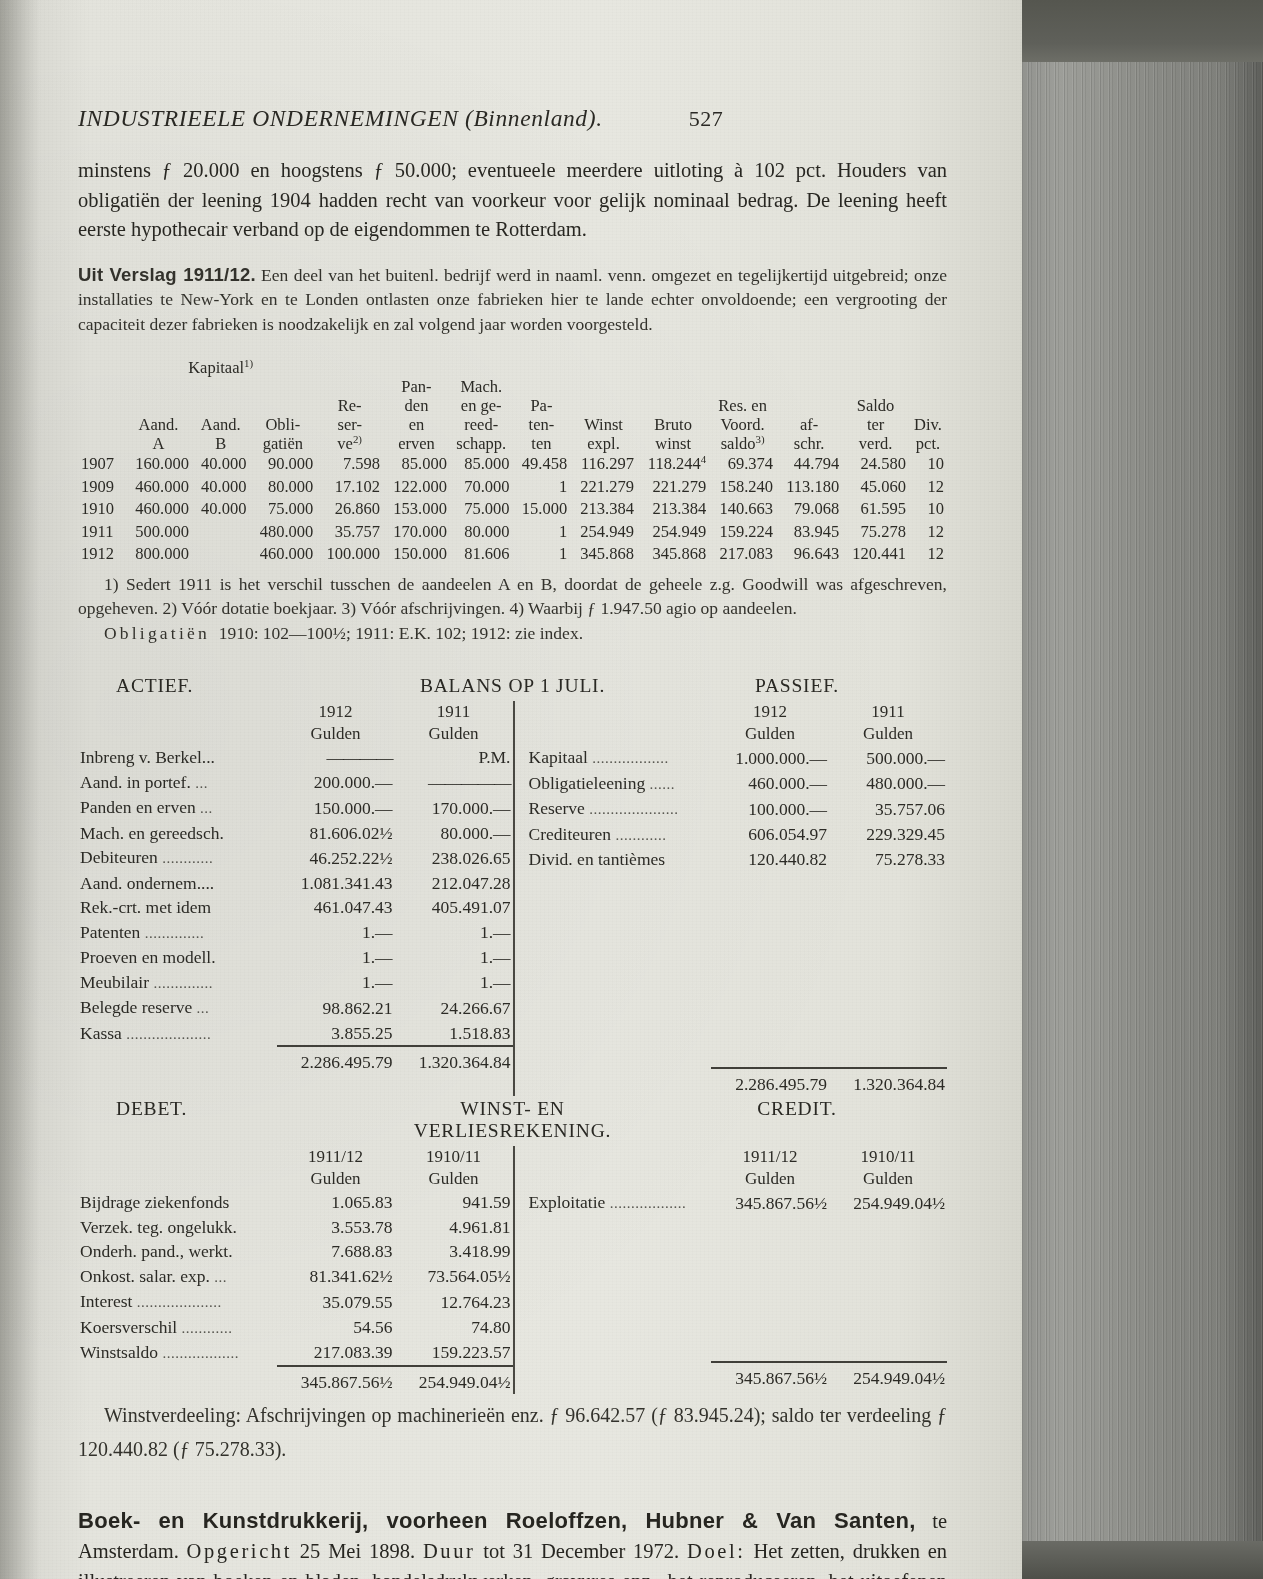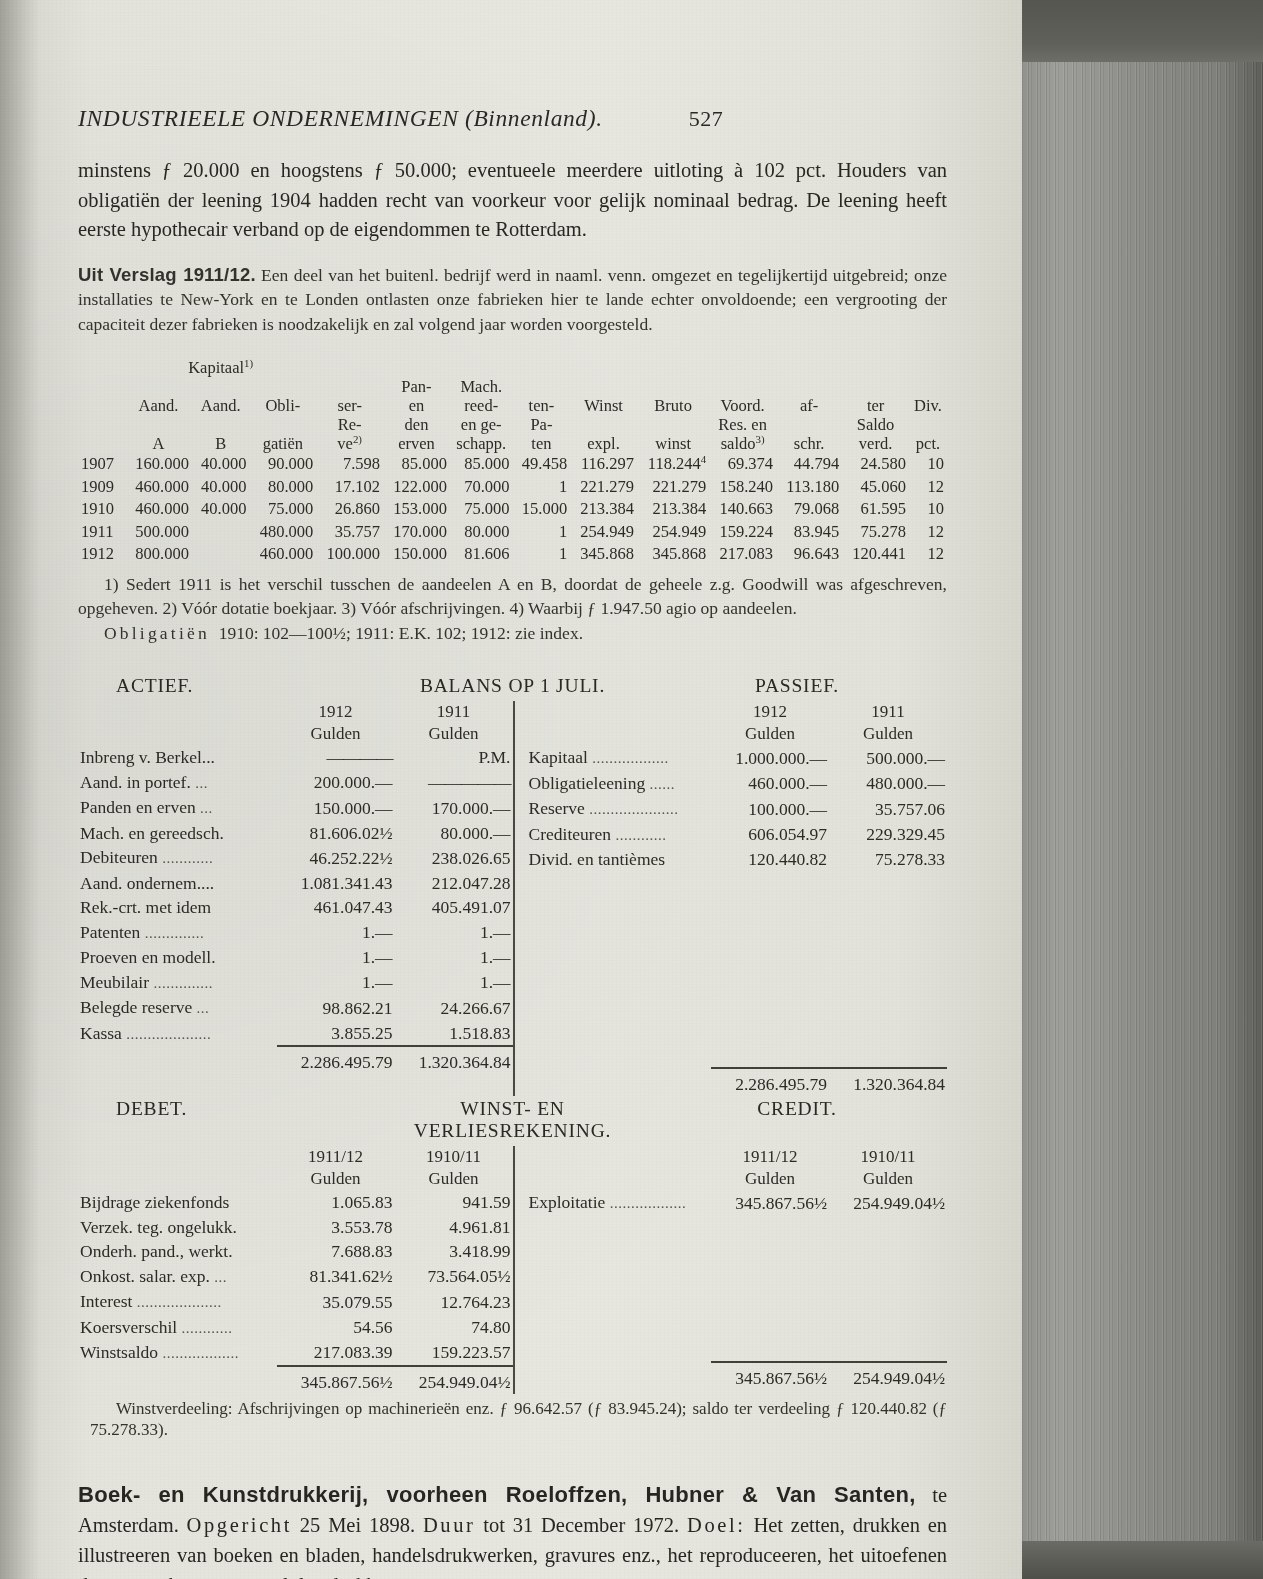--- a/index.html
+++ b/index.html
@@ -119,21 +119,21 @@
     font-weight:normal; text-align:center; font-size:17px; line-height:22px; padding:0 2px;
   }
   table.fin td { line-height:24.5px; padding:0 2px; white-space:nowrap; }
   table.fin td.label { width:auto; }
   table.fin td.v { text-align:right; width:118px; }
   .dots { letter-spacing:.5px; color:#56554e; font-size:15px; }
   .dash { letter-spacing:-1px; }
   .rule-cell { border-top:2px solid #41403a; height:4px; padding:0 !important; }
   .tot td { padding-top:3px; }
 
-  .winstverd { margin-top:4px; font-size:17px; line-height:21px; color:#33322c; text-align:justify;margin-left:12px; }
+  .winstverd { margin-top:4px; font-size:20px; line-height:34px; color:#33322c; text-align:justify; }
 
   
   .company { margin-top: 40px; font-size:20.5px; line-height:30px; text-align:justify; color:#272621; }
   .company .name { font-family:"Liberation Sans",sans-serif; font-weight:bold; font-size:22px; letter-spacing:.3px; }
   .tracked { letter-spacing:2.6px; }
 </style>
 </head>
 <body>
 
 <div id="book-edge"></div>
@@ -172,53 +172,53 @@
               <th class="hdr-c"></th>
               <th class="hdr-c"></th>
               <th class="hdr-c">Pan-</th>
               <th class="hdr-c">Mach.</th>
               <th class="hdr-c"></th>
               <th class="hdr-c"></th>
               <th class="hdr-c"></th>
               <th class="hdr-c"></th>
               <th class="hdr-c"></th>
               <th class="hdr-c"></th>
+              <th class="hdr-c"></th>
+            </tr>
+          <tr id="hdr-l2">
+              <th class="yr"></th>
+              <th class="hdr-c"></th>
+              <th class="hdr-c"></th>
+              <th class="hdr-c"></th>
+              <th class="hdr-c">Re-</th>
+              <th class="hdr-c">den</th>
+              <th class="hdr-c">en ge-</th>
+              <th class="hdr-c">Pa-</th>
+              <th class="hdr-c"></th>
+              <th class="hdr-c"></th>
+              <th class="hdr-c">Res. en</th>
+              <th class="hdr-c"></th>
+              <th class="hdr-c">Saldo</th>
               <th class="hdr-c"></th>
             </tr>
           <tr id="hdr-l3">
               <th class="yr"></th>
               <th class="hdr-c">Aand.</th>
               <th class="hdr-c">Aand.</th>
               <th class="hdr-c">Obli-</th>
               <th class="hdr-c">ser-</th>
               <th class="hdr-c">en</th>
               <th class="hdr-c">reed-</th>
               <th class="hdr-c">ten-</th>
               <th class="hdr-c">Winst</th>
               <th class="hdr-c">Bruto</th>
               <th class="hdr-c">Voord.</th>
               <th class="hdr-c">af-</th>
               <th class="hdr-c">ter</th>
               <th class="hdr-c">Div.</th>
-            </tr>
-          <tr id="hdr-l2">
-              <th class="yr"></th>
-              <th class="hdr-c"></th>
-              <th class="hdr-c"></th>
-              <th class="hdr-c"></th>
-              <th class="hdr-c">Re-</th>
-              <th class="hdr-c">den</th>
-              <th class="hdr-c">en ge-</th>
-              <th class="hdr-c">Pa-</th>
-              <th class="hdr-c"></th>
-              <th class="hdr-c"></th>
-              <th class="hdr-c">Res. en</th>
-              <th class="hdr-c"></th>
-              <th class="hdr-c">Saldo</th>
-              <th class="hdr-c"></th>
             </tr>
           <tr id="hdr-l4">
               <th class="yr"></th>
               <th class="hdr-c">A</th>
               <th class="hdr-c">B</th>
               <th class="hdr-c">gatiën</th>
               <th class="hdr-c">ve<sup>2)</sup></th>
               <th class="hdr-c">erven</th>
               <th class="hdr-c">schapp.</th>
               <th class="hdr-c">ten</th>

